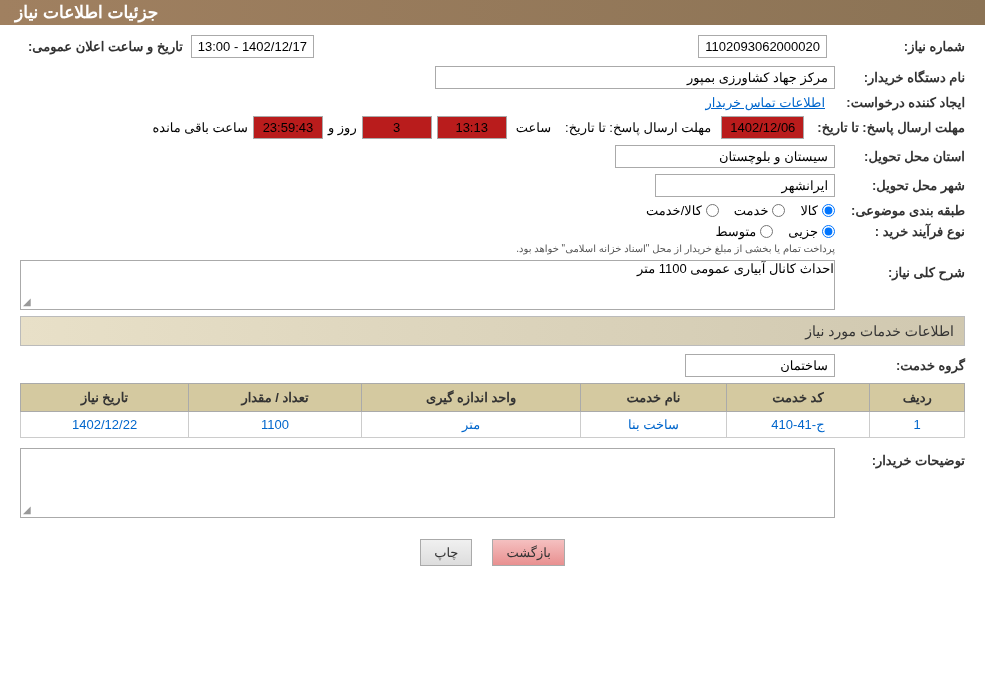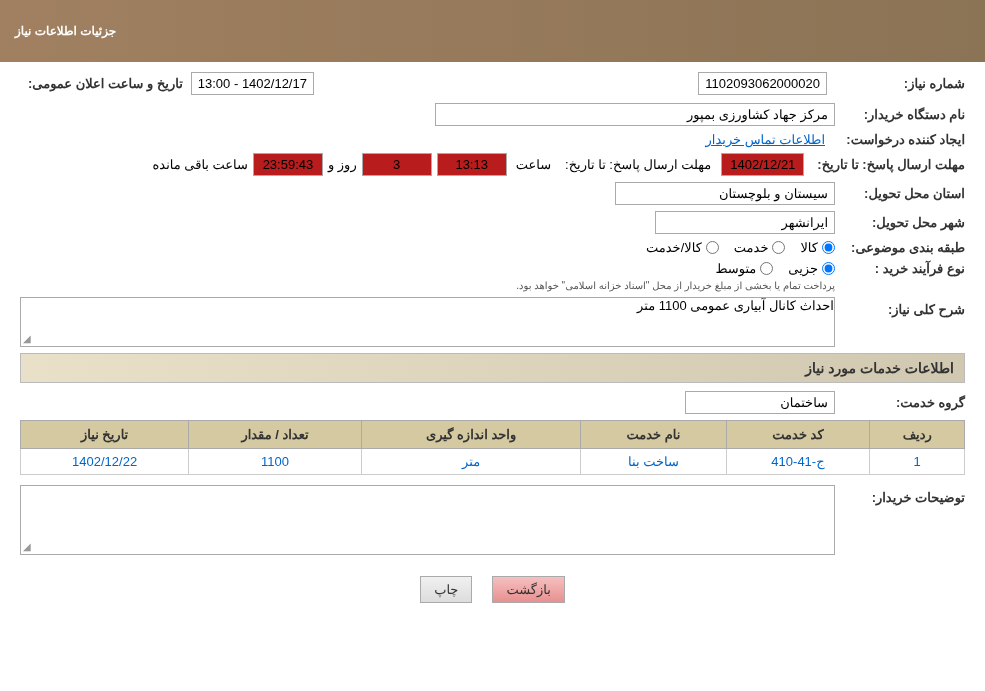--- a/index.html
+++ b/index.html
@@ -12,22 +12,22 @@
     .page-wrapper {
       width: 985px;
       min-height: 691px;
       background: #fff;
       margin: 0 auto;
     }
     .header-bar {
       background: linear-gradient(to left, #8B7355, #a08060);
       color: #fff;
       text-align: left;
-      padding: 24px 15px;
-      font-size: 12px;
+      padding: 2px 15px;
+      font-size: 17px;
       font-weight: bold;
       direction: rtl;
     }
     .content {
       padding: 10px 20px;
     }
     .row {
       display: flex;
       align-items: center;
       margin-bottom: 6px;
@@ -113,21 +113,21 @@
       left: 2px;
       color: #999;
       font-size: 10px;
     }
     
     .section-header {
       background: linear-gradient(to left, #d0c8b0, #e8e0c8);
       border: 1px solid #bbb;
       padding: 6px 10px;
       font-size: 14px;
-      font-weight: bold;
+      font-weight: normal;
       color: #333;
       margin-bottom: 8px;
       text-align: right;
     }
     
     .data-table {
       width: 100%;
       border-collapse: collapse;
       margin-bottom: 10px;
     }
@@ -217,21 +217,21 @@
     </div>
 
     <div class="row">
       <span class="label">ایجاد کننده درخواست:</span>
       <span class="link-text" style="margin-right:10px;">اطلاعات تماس خریدار</span>
     </div>
 
     <div class="countdown-row">
       <span class="label">مهلت ارسال پاسخ: تا تاریخ:</span>
       <div class="value-box countdown-box">
-        <span>1402/12/21</span>
+        <span>1402/12/06</span>
       </div>
       <span style="margin: 0 5px;">مهلت ارسال پاسخ: تا تاریخ:</span>
       <span style="margin: 0 4px;">ساعت</span>
       <div class="value-box countdown-box">
         <span>13:13</span>
       </div>
       <div class="value-box countdown-box">
         <span>3</span>
       </div>
       <span>روز و</span>

